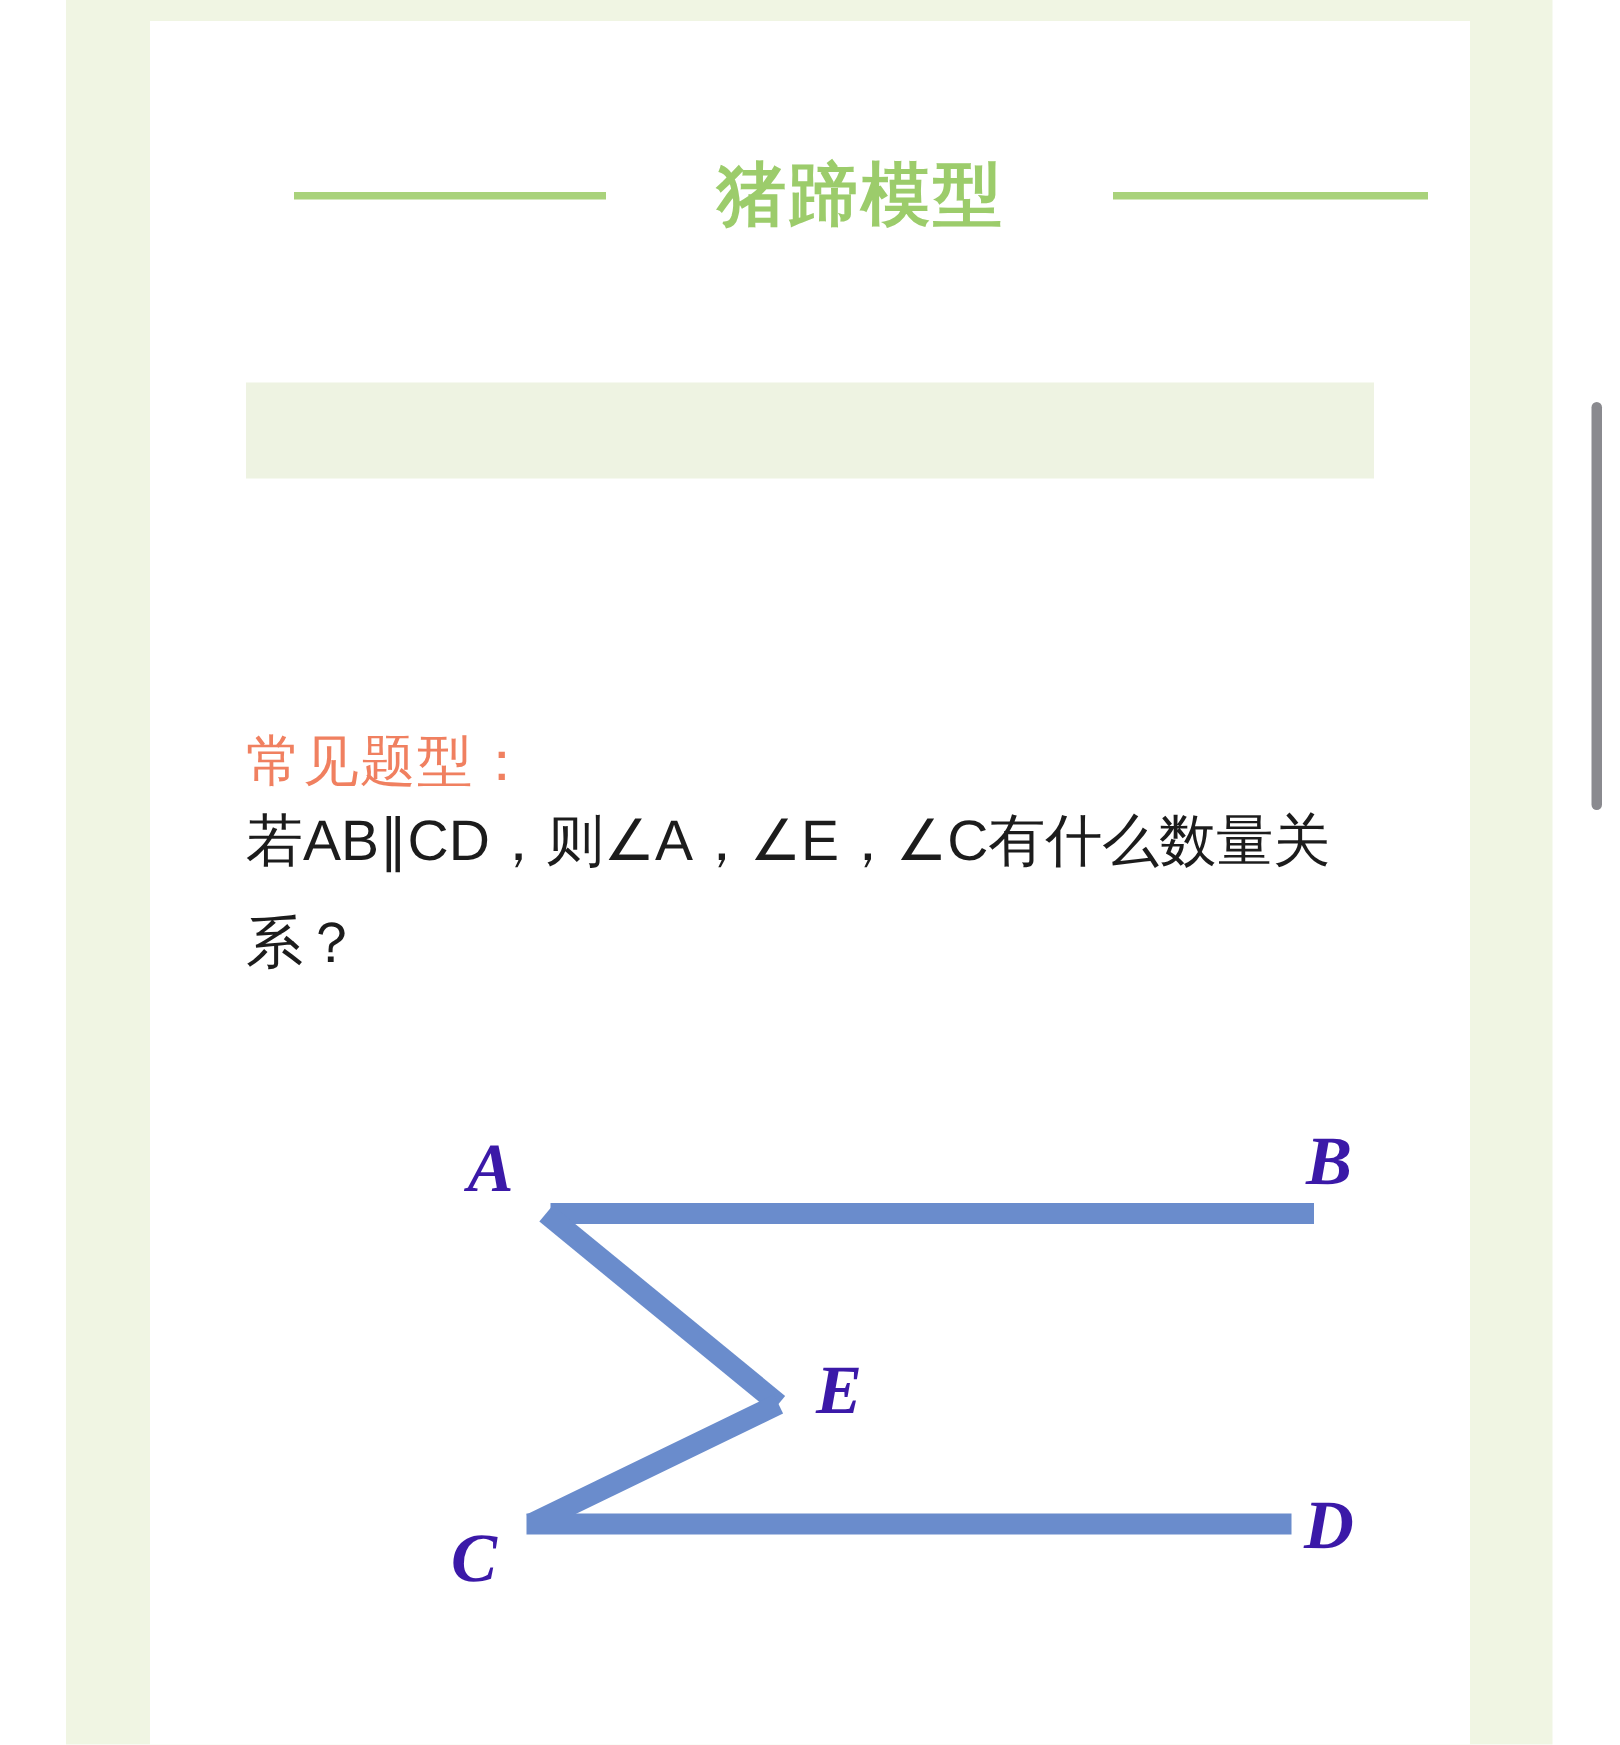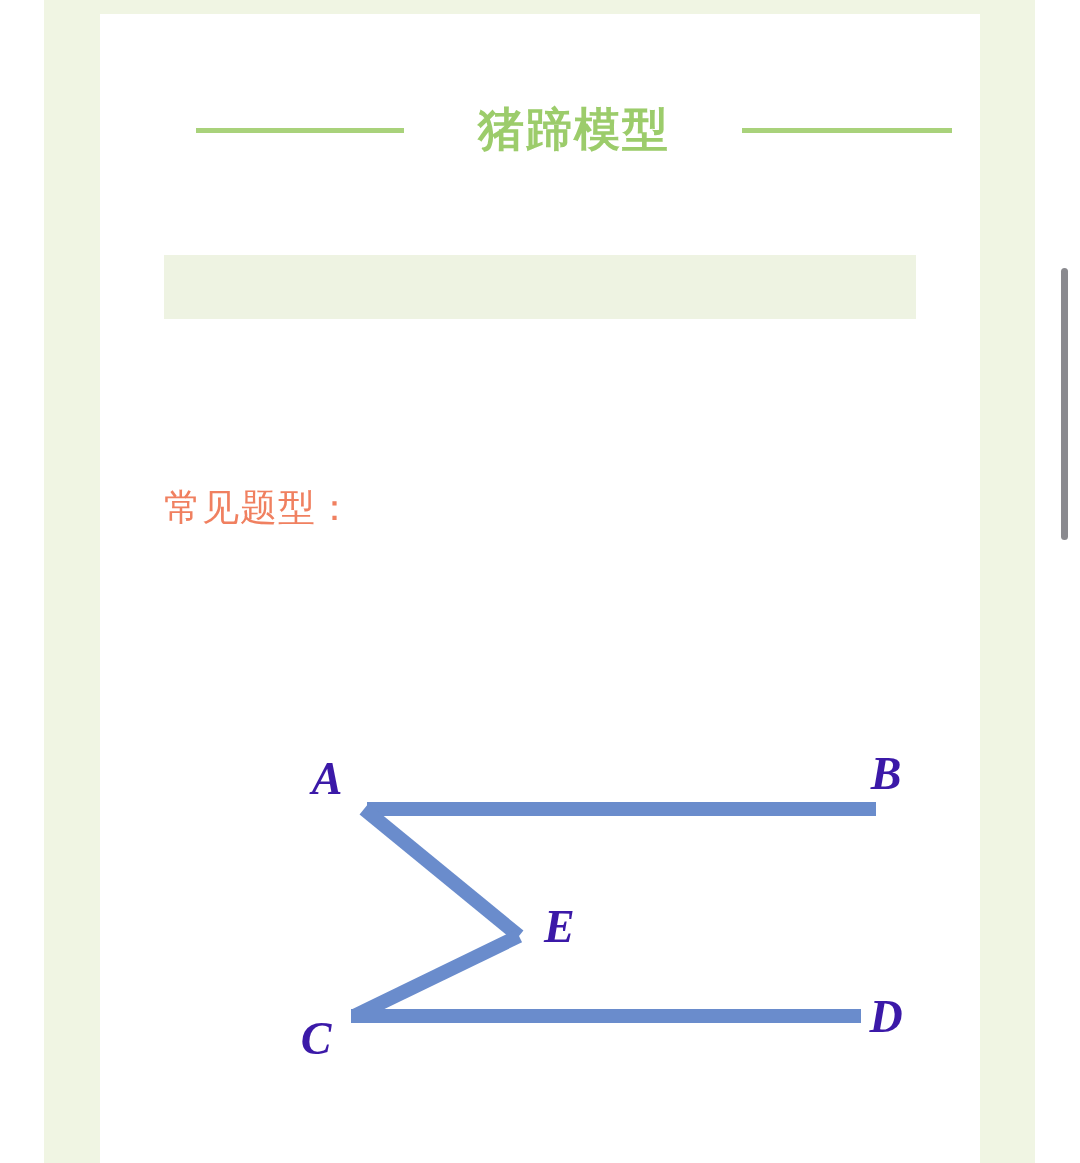--- a/index.html
+++ b/index.html
@@ -145,20 +145,21 @@
   <div class="title-row">
     <div class="title-rule left"></div>
     <div class="title-rule right"></div>
     <div class="title-text">猪蹄模型</div>
   </div>
 
   <div class="banner-block"></div>
 
   <div class="section-label">常见题型：</div>
 
+  <div class="question">若AB∥CD，则∠A，∠E，∠C有什么数量关系？</div>
 
   <div class="figure">
     <svg width="790" height="380" viewBox="0 0 790 380" xmlns="http://www.w3.org/2000/svg">
       <g stroke="#6a8ccc" stroke-width="14" stroke-linecap="butt" fill="none">
         <line x1="203" y1="95" x2="712" y2="95"></line>
         <line x1="200" y1="95" x2="355" y2="222"></line>
         <line x1="355" y1="222" x2="190" y2="302"></line>
         <line x1="187" y1="302" x2="697" y2="302"></line>
       </g>
       <text class="pt-label" x="163" y="80" text-anchor="middle">A</text>

